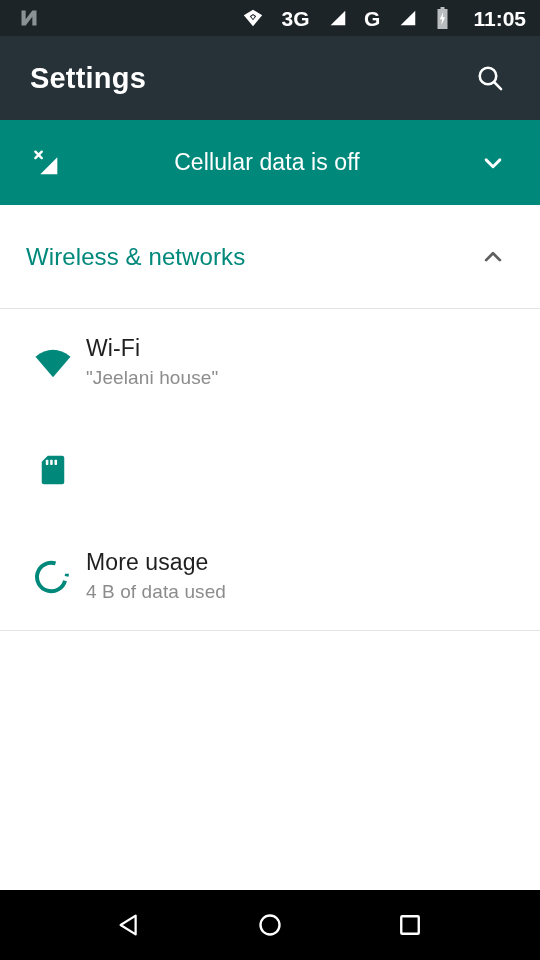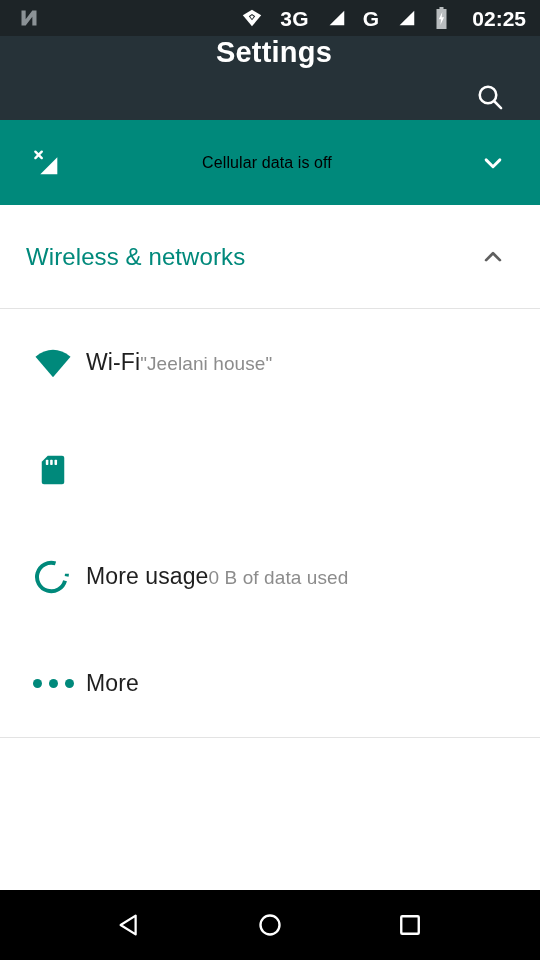--- a/index.html
+++ b/index.html
@@ -20,60 +20,60 @@
   .sb-left{ display:flex; align-items:center; }
   .sb-right{ margin-left:auto; display:flex; align-items:center; gap:16px; }
   .sb-text{ color:#ffffff; font-size:21px; font-weight:bold; letter-spacing:.2px; line-height:1; }
   .sb-time{ color:#ffffff; font-size:21px; font-weight:bold; margin-left:6px; line-height:1; }
   .n-logo{ width:22px; height:20px; }
   .icon-white{ fill:#ffffff; }
 
   
   .appbar{
     position:absolute; top:36px; left:0; width:540px; height:84px;
-    background:#263238; display:flex; align-items:center; padding:0 22px 0 30px;flex-direction:column;
+    background:#263238; display:flex; align-items:center; padding:0 22px 0 30px;
   }
   .appbar-title{
     color:#ffffff; font-size:29px; font-weight:bold; letter-spacing:.2px;
   }
   .appbar-actions{ margin-left:auto; display:flex; align-items:center; }
   .search-btn{
     width:56px; height:56px; display:flex; align-items:center; justify-content:center;
     cursor:pointer;
   }
 
   
   .banner{
     position:absolute; top:120px; left:0; width:540px; height:85px;
     background:#00897b; display:flex; align-items:center; padding:0 24px 0 18px;
   }
   .banner-icon{ width:56px; display:flex; align-items:center; justify-content:center; }
   .banner-text{
-    flex:1; text-align:center; color:#000000; font-size:16px; font-weight:normal;
+    flex:1; text-align:center; color:#ffffff; font-size:23px; font-weight:normal;
     letter-spacing:.1px; padding-right:10px;
   }
   .banner-chevron{ width:46px; display:flex; align-items:center; justify-content:center; }
 
   
   .content{ position:absolute; top:205px; left:0; width:540px; height:685px; background:#ffffff; }
 
   .section-header{
     height:103px; display:flex; align-items:center; padding:0 24px 0 26px;
     cursor:pointer;
   }
   .section-title{ color:#00897b; font-size:24px; font-weight:normal; letter-spacing:.1px; }
   .section-chevron{ margin-left:auto; width:46px; display:flex; align-items:center; justify-content:center; }
 
   .divider{ height:1px; background:#e3e3e3; width:100%; }
 
   .row{
     height:107px; display:flex; align-items:center; padding:0 24px 0 22px; cursor:pointer;
   }
   .row-icon{ width:62px; min-width:62px; display:flex; align-items:center; justify-content:center; }
-  .row-text{ display:flex; flex-direction:row; justify-content:center; padding-left:2px; }
+  .row-text{ display:flex; flex-direction:column; justify-content:center; padding-left:2px; }
   .row-title{ color:#1f1f1f; font-size:23px; font-weight:normal; line-height:1.22; letter-spacing:.1px; }
   .row-sub{ color:#8c8c8c; font-size:19px; font-weight:normal; line-height:1.35; margin-top:3px; letter-spacing:.1px; }
 
   .teal-fill{ fill:#00897b; }
 
   .dots{ display:flex; gap:7px; align-items:center; }
   .dot{ width:9px; height:9px; border-radius:50%; background:#00897b; }
 
   
   .navbar{
@@ -105,21 +105,21 @@
         <path class="icon-white" d="M21 4 L21 20 L5 20 Z"></path>
       </svg>
       <span class="sb-text">G</span>
       <svg width="22" height="22" viewBox="0 0 24 24">
         <path class="icon-white" d="M21 4 L21 20 L5 20 Z"></path>
       </svg>
       <svg width="17" height="24" viewBox="0 0 14 24">
         <path fill="#b9bdbf" d="M5 1 L9 1 L9 3 L12 3 L12 23 L2 23 L2 3 L5 3 Z"></path>
         <path fill="#ffffff" d="M7.8 6 L4.3 13.2 L6.6 13.2 L5.9 19 L9.6 11.3 L7.2 11.3 Z"></path>
       </svg>
-      <span class="sb-time">02:25</span>
+      <span class="sb-time">11:05</span>
     </div>
   </div>
 
   <div class="appbar">
     <div class="appbar-title">Settings</div>
     <div class="appbar-actions">
       <div class="search-btn">
         <svg width="32" height="32" viewBox="0 0 24 24">
           <circle cx="10.5" cy="10.5" r="6.2" fill="none" stroke="#ffffff" stroke-width="1.9"></circle>
           <line x1="15.2" y1="15.2" x2="20.3" y2="20.3" stroke="#ffffff" stroke-width="1.9" stroke-linecap="round"></line>
@@ -182,36 +182,24 @@
 
     <div class="row">
       <div class="row-icon">
         <svg width="38" height="38" viewBox="0 0 24 24">
           <path fill="none" stroke="#00897b" stroke-width="2.5" stroke-linecap="butt" d="M13.6 3.4 A9 9 0 1 0 19.6 14.3"></path>
           <path fill="none" stroke="#00897b" stroke-width="2.5" stroke-linecap="butt" d="M20.8 9.9 A9 9 0 0 1 20.6 11.6"></path>
         </svg>
       </div>
       <div class="row-text">
         <div class="row-title">More usage</div>
-        <div class="row-sub">0 B of data used</div>
-      </div>
-    </div>
-
-    <div class="row">
-      <div class="row-icon">
-        <div class="dots">
-          <span class="dot"></span>
-          <span class="dot"></span>
-          <span class="dot"></span>
-        </div>
-      </div>
-      <div class="row-text">
-        <div class="row-title">More</div>
-      </div>
-    </div>
+        <div class="row-sub">4 B of data used</div>
+      </div>
+    </div>
+
 
     <div class="divider"></div>
   </div>
 
   <div class="navbar">
     <div class="nav-btn">
       <svg width="30" height="30" viewBox="0 0 24 24">
         <path fill="none" stroke="#ffffff" stroke-width="1.8" stroke-linejoin="round" d="M16.5 4.5 L16.5 19.5 L4.5 12 Z"></path>
       </svg>
     </div>

